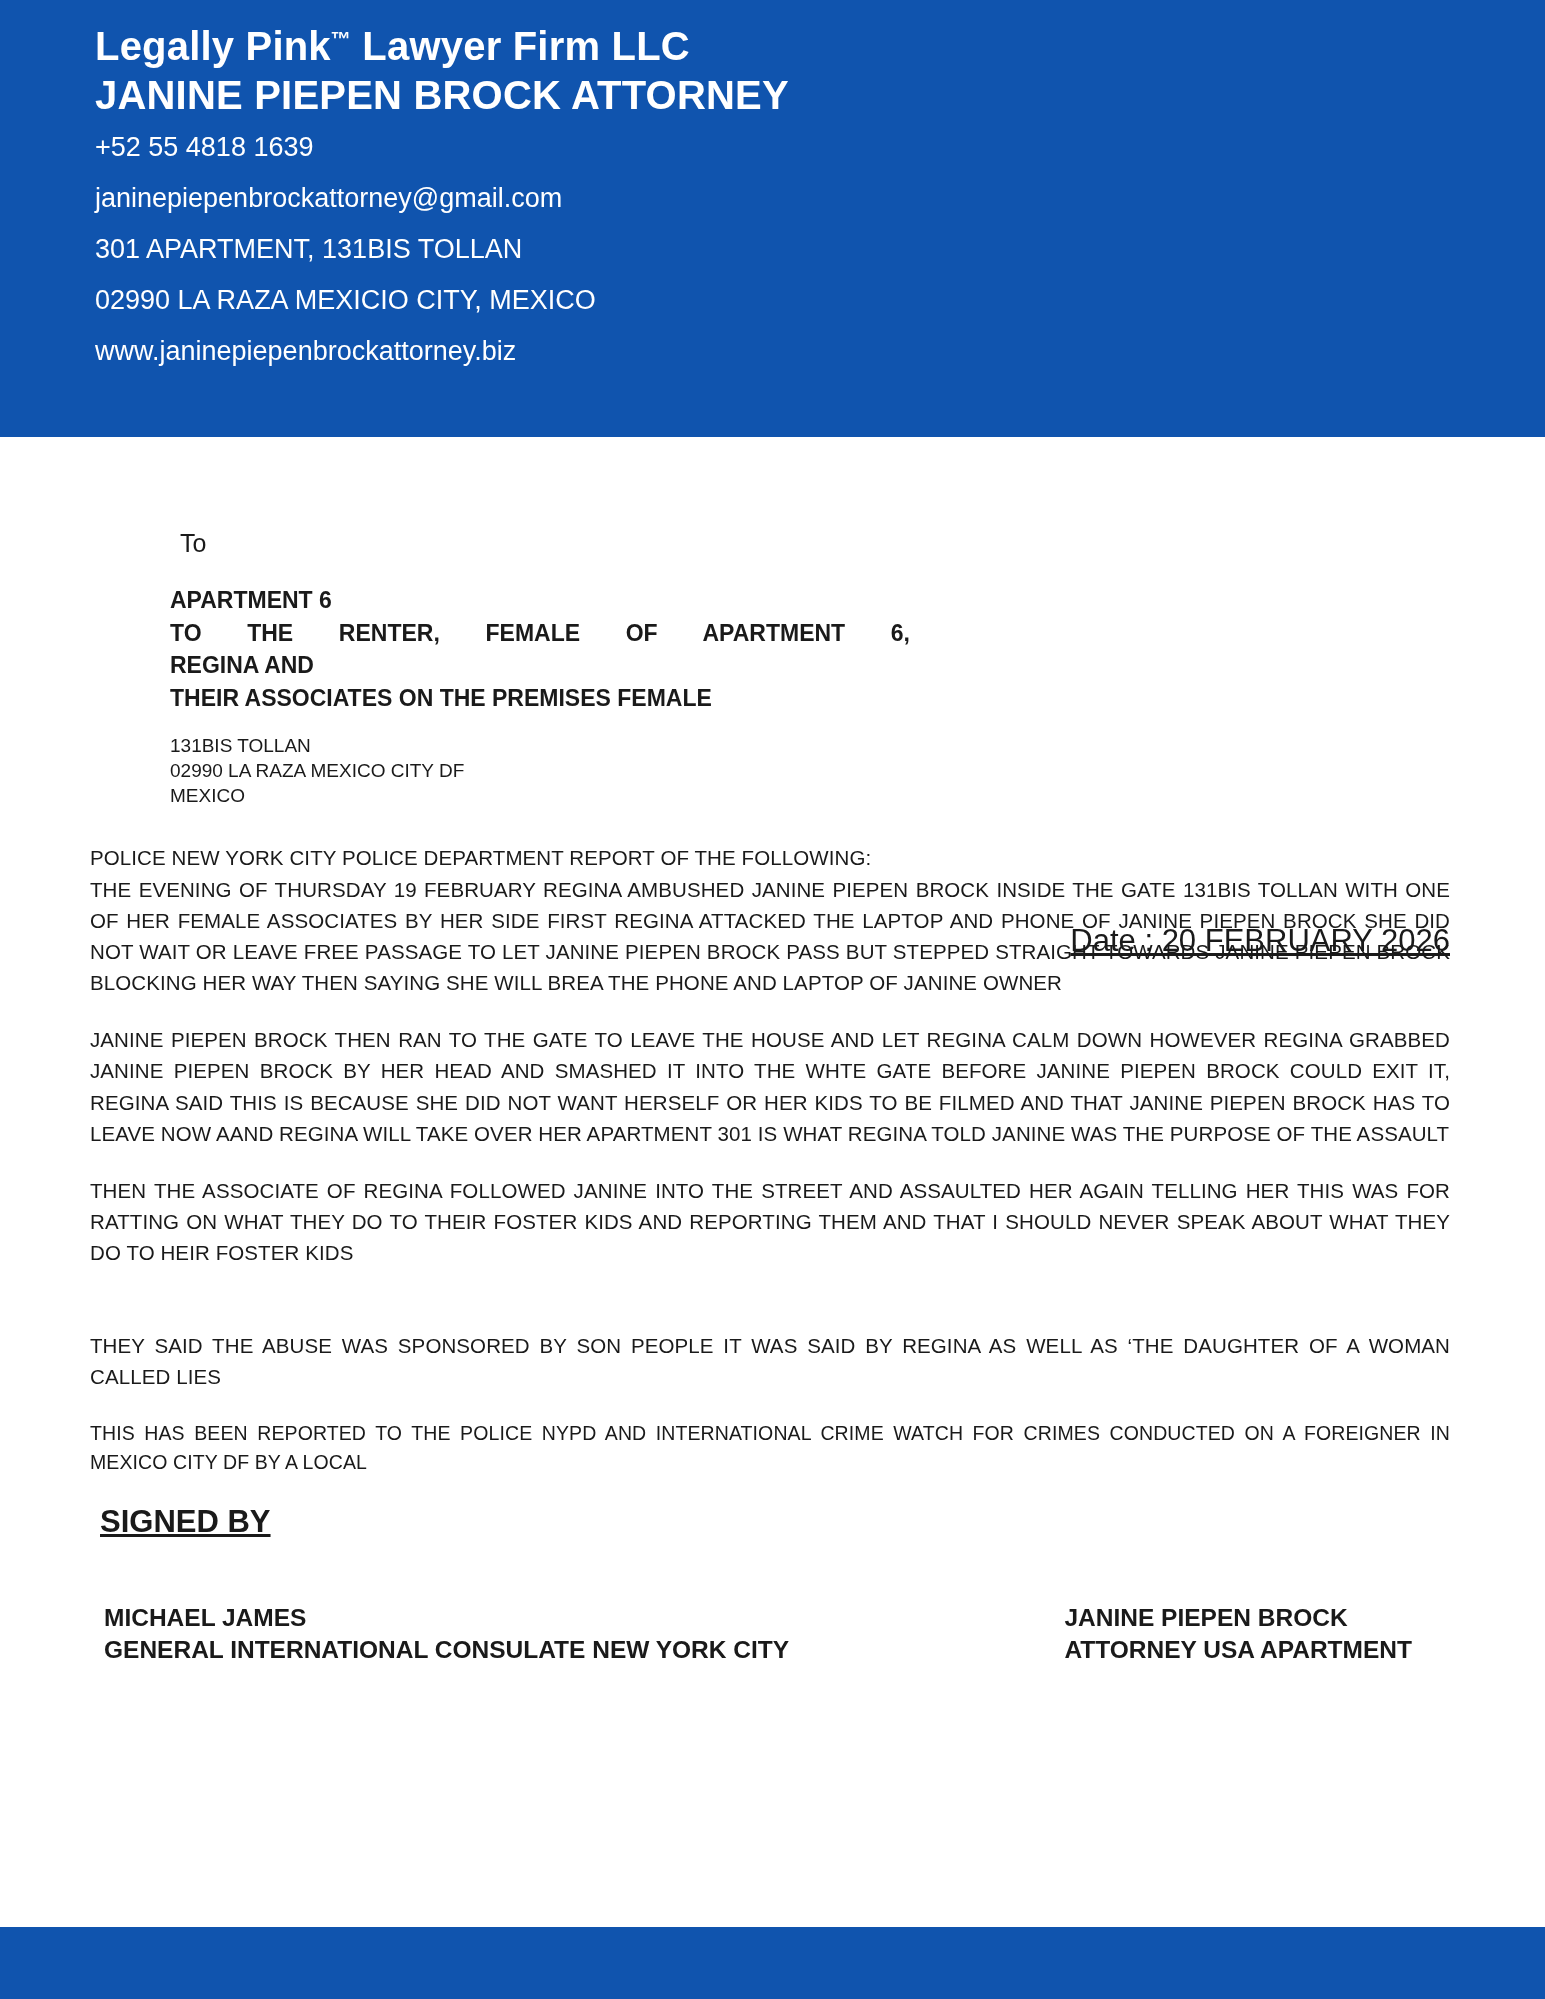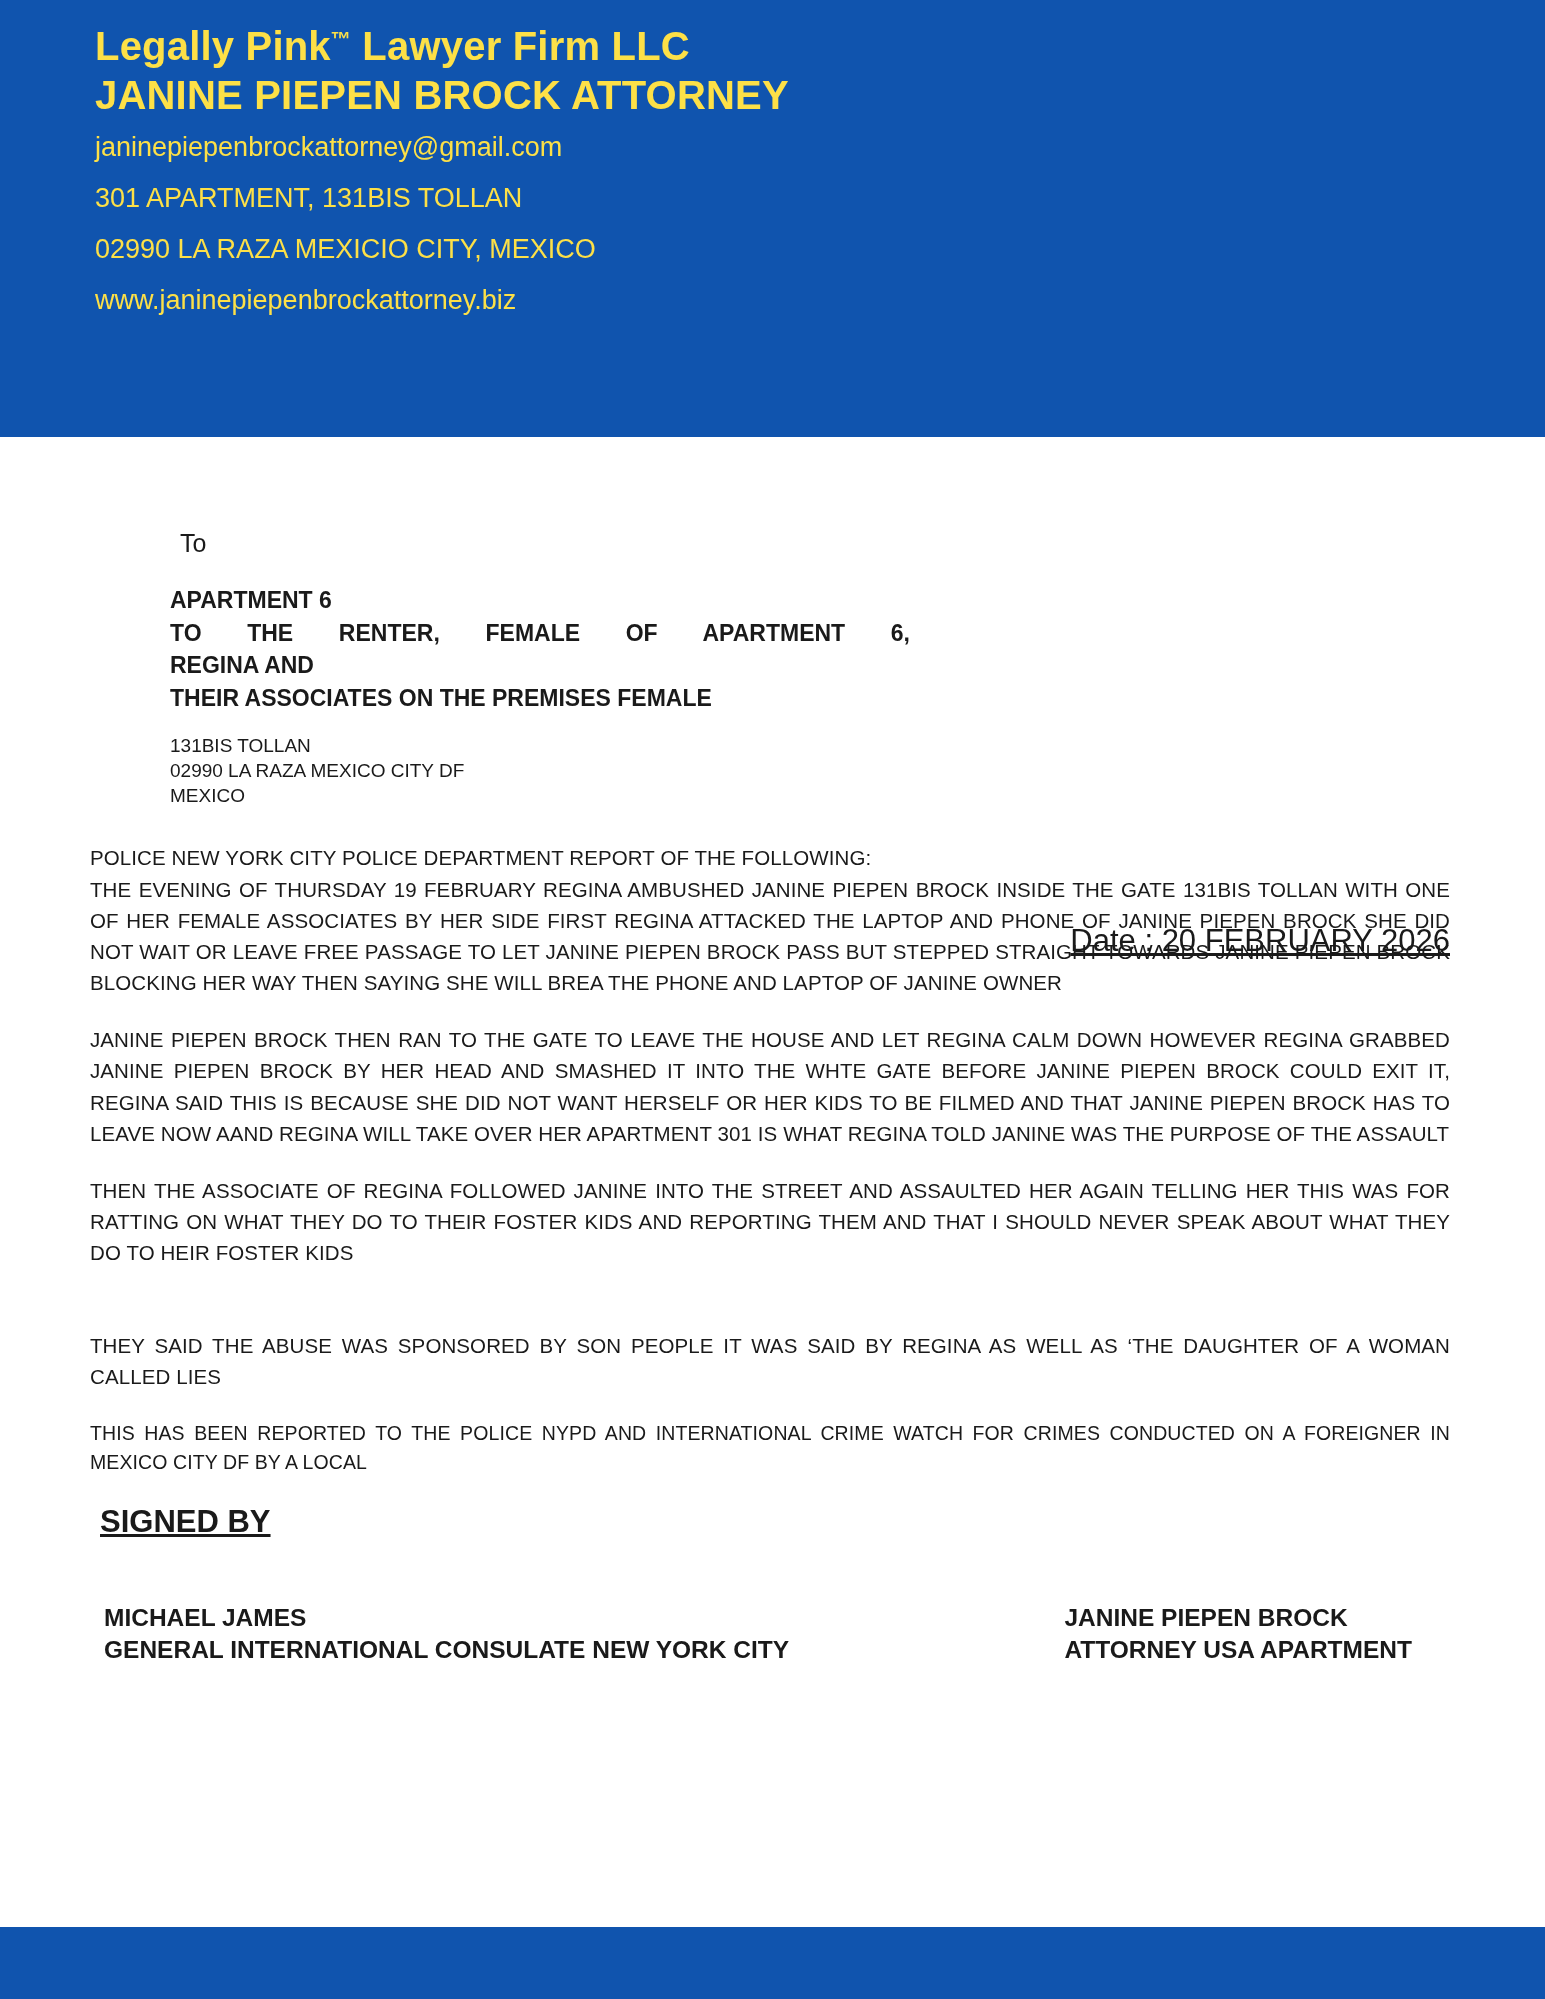--- a/index.html
+++ b/index.html
@@ -12,21 +12,21 @@
     height: 1999px;
     font-family: "Liberation Sans", sans-serif;
     color: #1a1a1a;
     position: relative;
     overflow: hidden;
   }
 
   
   .letterhead {
     background: #1054ae;
-    color: #fde047;
+    color: #ffffff;
     padding: 22px 0 30px 0;
     box-sizing: border-box;
     height: 437px;
   }
   .letterhead-inner {
     padding-left: 95px;
     padding-right: 60px;
   }
   .firm-name {
     font-size: 40px;
@@ -140,20 +140,21 @@
     background: #1054ae;
   }
 </style>
 </head>
 <body>
 
 <header class="letterhead">
   <div class="letterhead-inner">
     <div class="firm-name"><span>Legally Pink</span><span class="tm">™</span><span> Lawyer Firm LLC</span></div>
     <div class="attorney-name">JANINE PIEPEN BROCK ATTORNEY</div>
+    <div class="contact-line">+52 55 4818 1639</div>
     <div class="contact-line">janinepiepenbrockattorney@gmail.com</div>
     <div class="contact-line">301 APARTMENT, 131BIS TOLLAN</div>
     <div class="contact-line">02990 LA RAZA MEXICIO CITY, MEXICO</div>
     <div class="contact-line">www.janinepiepenbrockattorney.biz</div>
   </div>
 </header>
 
 <main class="doc-body">
 
   <div class="to-label">To</div>

